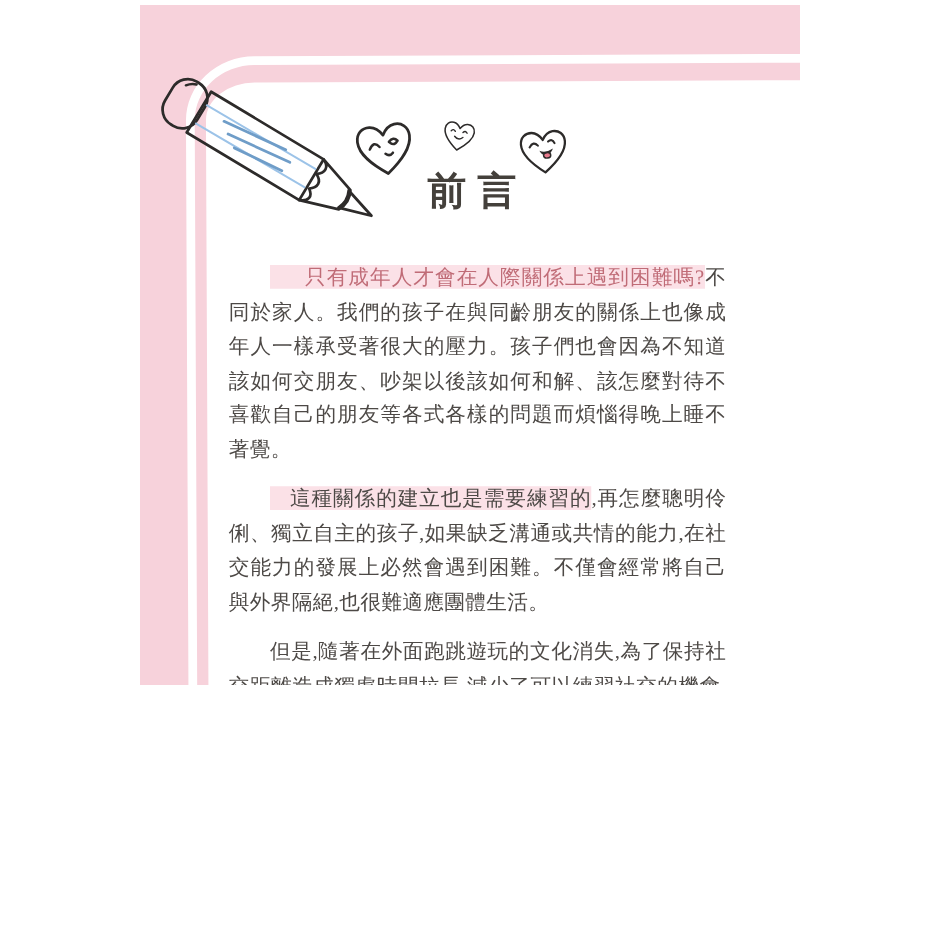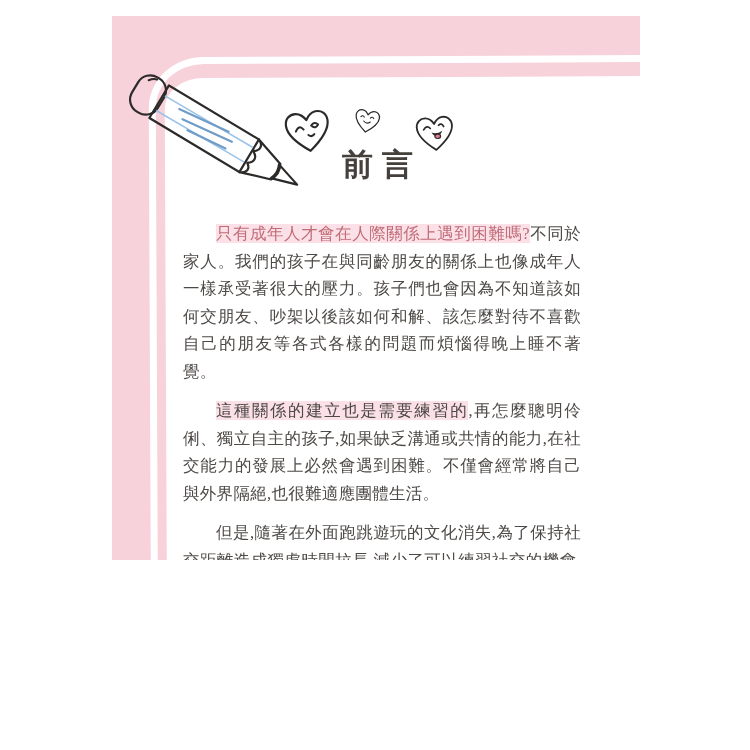--- a/index.html
+++ b/index.html
@@ -1,17 +1,17 @@
 <!DOCTYPE html>
 <html style="--page-bg: #ffffff; --frame-pink: #f7d2db; --body-text: #4d4946; --hl-bg: #fbe1e7; --rose-text: #c06c77;"><head>
 <meta charset="utf-8">
 <style>
   html,body{margin:0;padding:0;background:#ffffff;}
   .stage{
-    position:relative;width:750px;height:544px;margin:16px auto;
+    position:relative;width:750px;height:544px;margin:4px auto;
     background:var(--page-bg,#ffffff);overflow:hidden;
     font-family:"Liberation Serif","DejaVu Serif",serif;
   }
   
   .pink-patch{
     position:absolute;left:112px;top:0;width:528px;height:750px;
     background:var(--frame-pink,#f7d2db);
     overflow:hidden;
   }
   
@@ -32,22 +32,22 @@
     color:#44403b;white-space:nowrap;
   }
   .body-text{
     position:absolute;left:183px;top:204px;width:398px;
     font-size:16.5px;line-height:27.5px;letter-spacing:0.3px;
     color:var(--body-text,#4d4946);
     text-align:justify;
   }
   .body-text p{margin:0 0 12px 0;text-indent:33px;}
   .body-text p:last-child{margin-bottom:0;}
-  .hl-rose{color:var(--rose-text,#c06c77);background:var(--hl-bg,#fbe1e7);}
-  .hl-pink{background:var(--hl-bg,#fbe1e7);}
+  .hl-rose{color:var(--rose-text,#c06c77);background:var(--hl-bg,#fbe1e7);padding-left:28px;}
+  .hl-pink{background:var(--hl-bg,#fbe1e7);padding-left:16px;}
   .deco{position:absolute;}
   svg .ln{fill:none;stroke:#2d2b2a;stroke-width:2.2;stroke-linecap:round;stroke-linejoin:round;}
   svg .face{fill:none;stroke:#2d2b2a;stroke-width:2;stroke-linecap:round;stroke-linejoin:round;}
 </style>
 </head>
 <body>
 
 <div class="stage">
 
   <div class="pink-patch">

